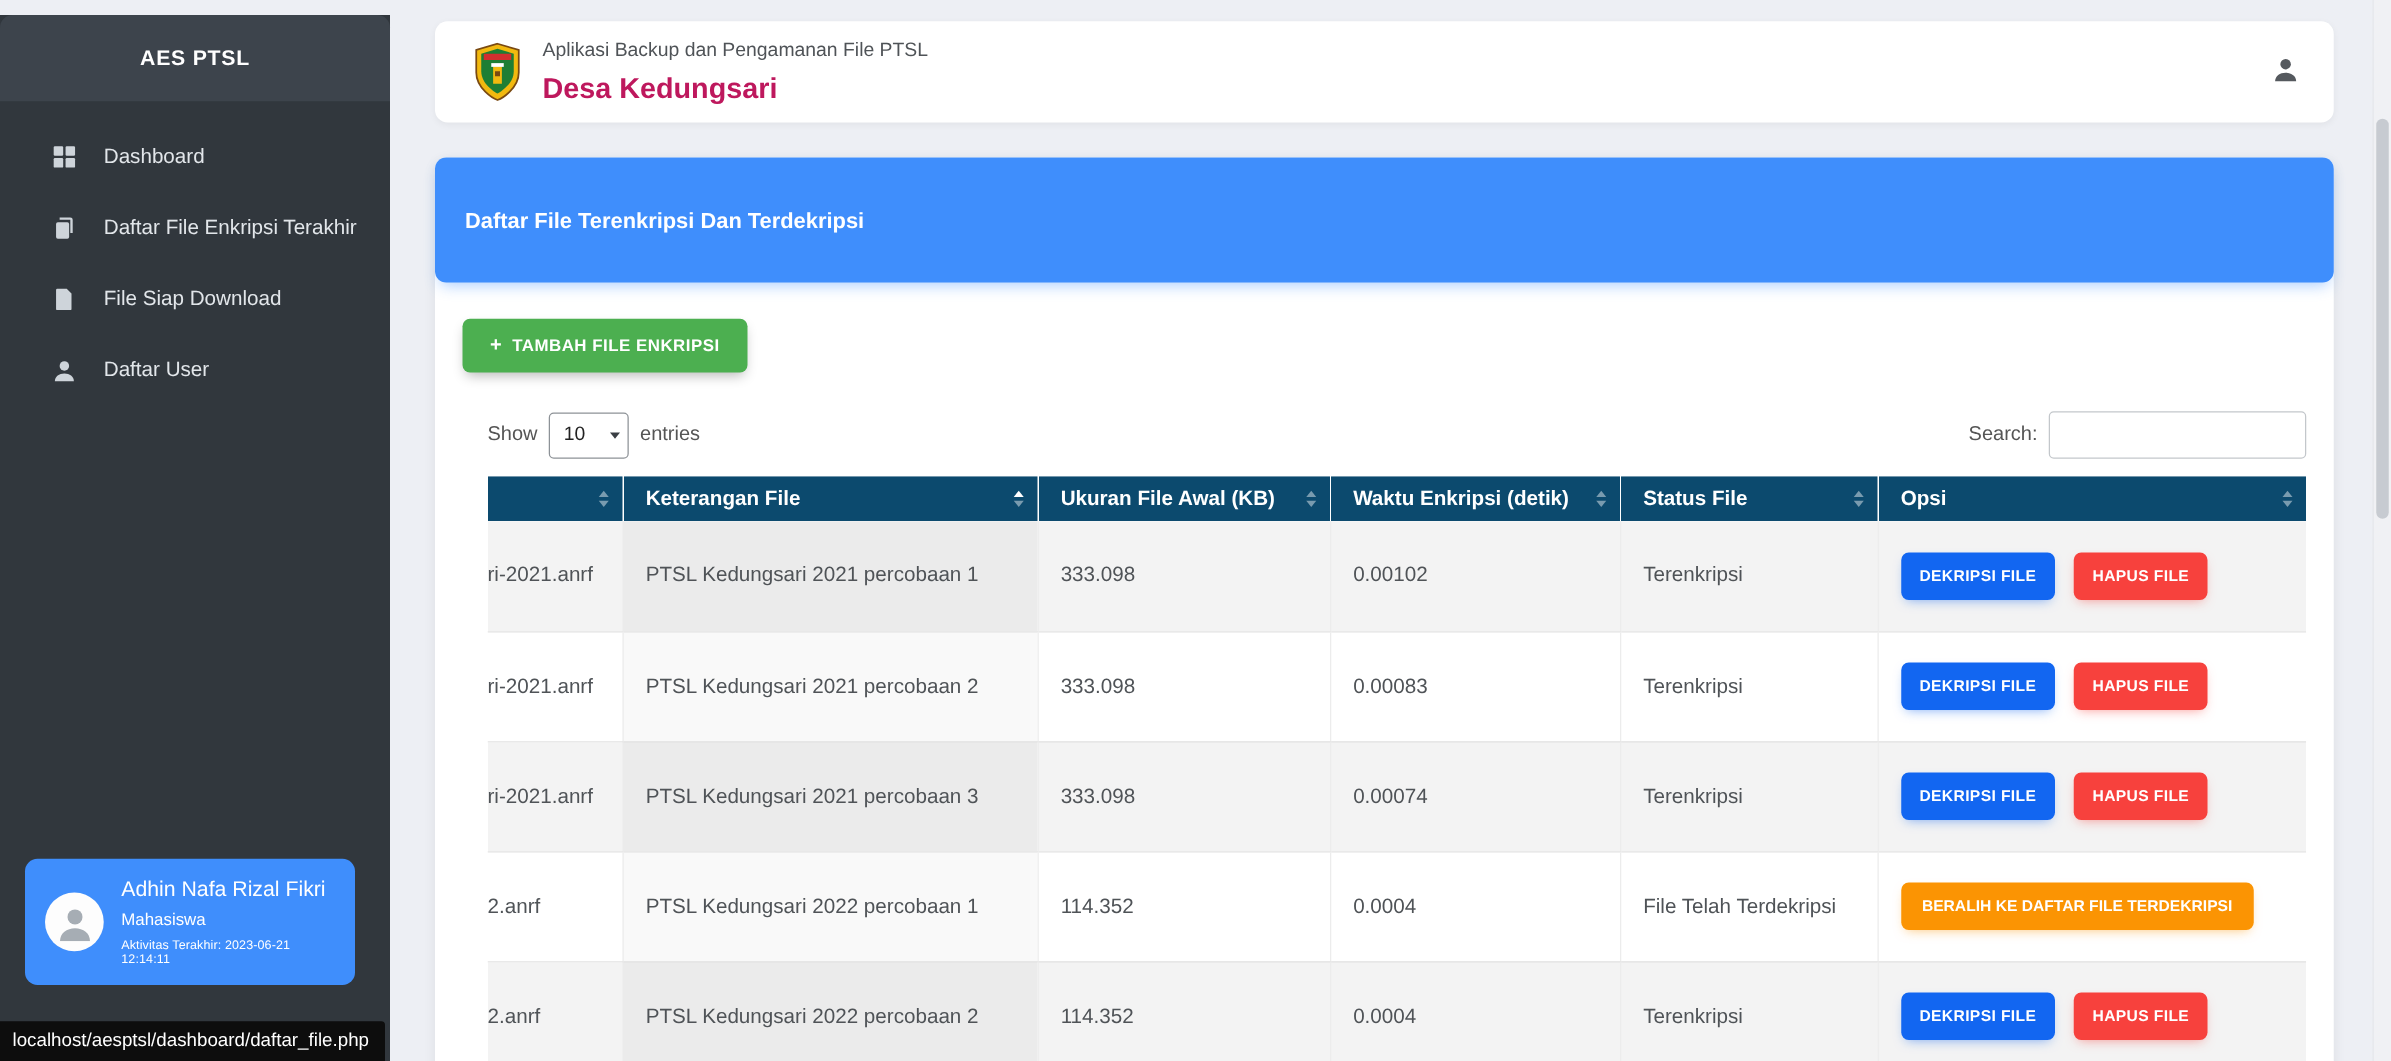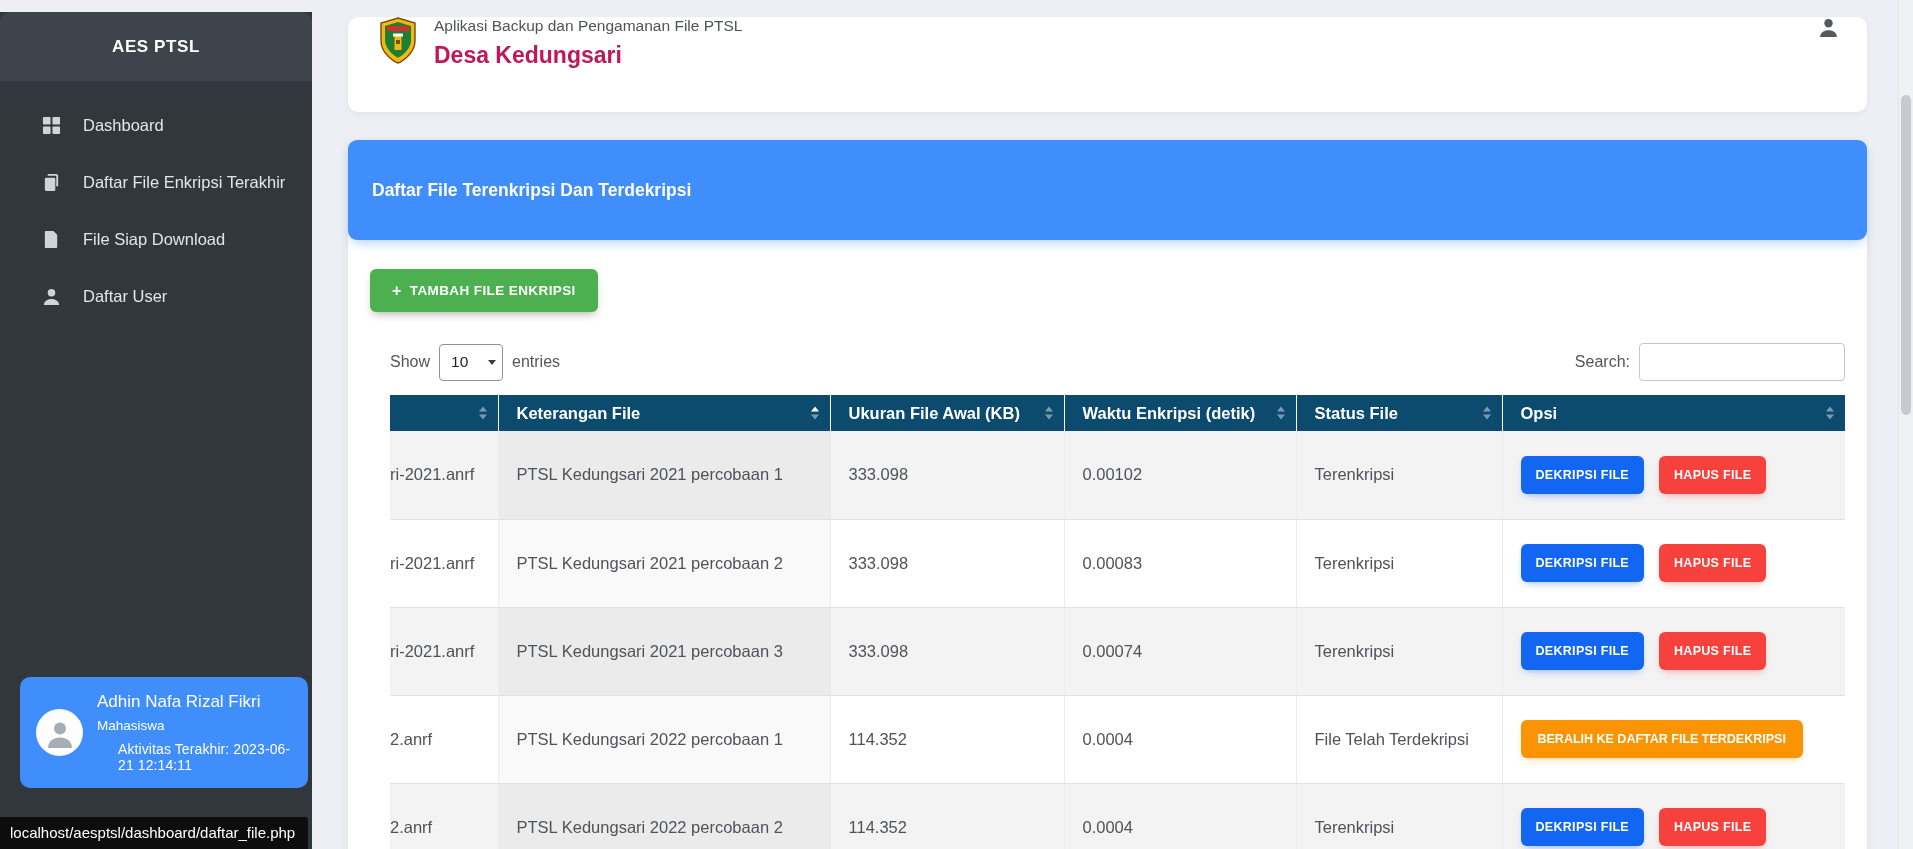--- a/index.html
+++ b/index.html
@@ -10,35 +10,35 @@
   }
 
   
   .sidebar { position:absolute; left:0; top:12px; bottom:0; width:312px; background:#31373d; z-index:5; }
   .brand { height:69px; background:#3d444c; border-radius:10px 10px 0 0; display:flex; align-items:center; justify-content:center;
            color:#fff; font-weight:bold; font-size:17px; letter-spacing:.6px; }
   .nav { padding-top:16px; }
   .nav-item { display:flex; align-items:center; gap:22px; padding:19px 20px 19px 42px; color:#e2e6ea; font-size:16.5px; cursor:pointer; }
   .nav-item svg { width:19px; height:19px; fill:#ced4da; flex:none; }
 
-  .user-card { position:absolute; left:20px; width:288px; bottom:61px; background:#3f8efc; border-radius:10px;
+  .user-card { position:absolute; left:20px; width:264px; bottom:61px; background:#3f8efc; border-radius:10px;
                padding:15px 16px; display:flex; gap:14px; align-items:center; color:#fff; cursor:pointer; }
   .avatar { width:47px; height:47px; border-radius:50%; background:#fdfdfd; flex:none; display:flex; align-items:center; justify-content:center; overflow:hidden; }
   .uc-name { font-size:17px; margin-bottom:6px; }
   .uc-role { font-size:13.5px; margin-bottom:8px; }
-  .uc-act  { font-size:14px; letter-spacing:.1px;margin-left:21px; }
+  .uc-act  { font-size:10px; letter-spacing:.1px; }
 
   .statusbar { position:absolute; left:0; bottom:0; background:#0d0d0d; color:#fff; font-size:15px;
                padding:7px 13px 8px 10px; z-index:30; border-top-right-radius:3px; }
 
   
   .main { position:absolute; left:312px; top:0; right:0; bottom:0; }
 
-  .topcard { margin:17px 46px 0 36px; height:95px; background:#fff; border-radius:10px;
-             display:flex; align-items:flex-start; padding:0 28px 0 30px; box-shadow:0 2px 6px rgba(0,0,0,.05); }
+  .topcard { margin:17px 46px 0 36px; height:81px; background:#fff; border-radius:10px;
+             display:flex; align-items:center; padding:0 28px 0 30px; box-shadow:0 2px 6px rgba(0,0,0,.05); }
   .logo { width:40px; height:48px; margin-right:16px; flex:none; }
   .t1 { font-size:15.5px; color:#4f5357; margin-bottom:7px; }
   .t2 { font-size:23px; color:#be185d; font-weight:bold; }
   .account-icon { margin-left:auto; cursor:pointer; }
 
   .card { margin:28px 46px 0 36px; background:#fff; border-radius:9px; box-shadow:0 2px 10px rgba(0,0,0,.07); padding-bottom:60px; }
   .card-header { height:100px; background:#3f8efc; border-radius:9px; display:flex; align-items:center; padding:0 24px;
                  color:#fff; font-weight:bold; font-size:17.5px; box-shadow:0 6px 12px -4px rgba(63,142,252,.45); }
   .card-body { padding:29px 22px 0; }
 

